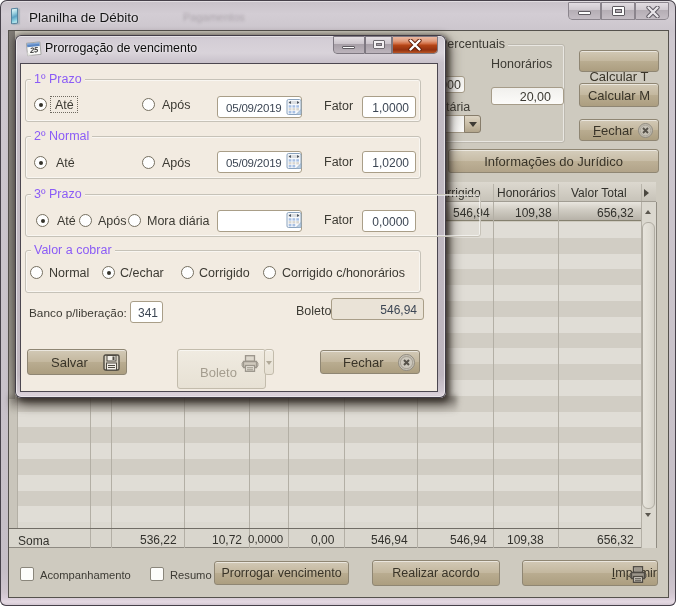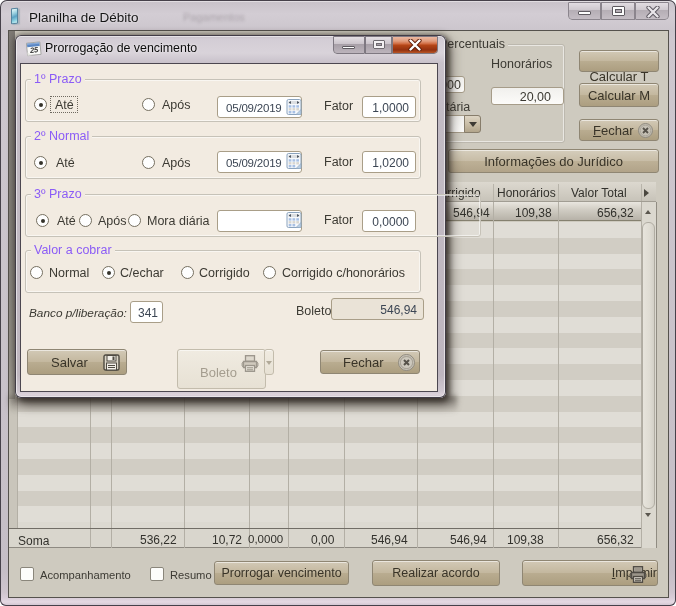--- a/index.html
+++ b/index.html
@@ -341,21 +341,21 @@
   <div class="lbl" style="left:49px; top:266px;">Normal</div>
   <div class="radio" style="left:102px; top:266px;">
     <div class="dot"></div>
   </div>
   <div class="lbl" style="left:120px; top:266px;">C/echar</div>
   <div class="radio" style="left:181px; top:266px;"></div>
   <div class="lbl" style="left:199px; top:266px;">Corrigido</div>
   <div class="radio" style="left:263px; top:266px;"></div>
   <div class="lbl" style="left:282px; top:266px;">Corrigido c/honorários</div>
 
-  <div class="lbl" style="left:29px; top:306px; font-size:11.8px;font-style:italic;">Banco p/liberação:</div>
+  <div class="lbl" style="left:29px; top:306px; font-size:11.8px;">Banco p/liberação:</div>
   <div class="field fieldr" style="left:130px; top:301px; width:33px; height:22px; padding:4px 4px 0 0;">341</div>
   <div class="lbl" style="left:296px; top:304px;">Boleto</div>
   <div class="field fieldr" style="left:331px; top:298px; width:93px; height:22px; padding:4px 6px 0 0; background:#eae3d7;">546,94</div>
 
   <div class="btn" style="left:27px; top:349px; width:100px; height:26px; padding-top:5px; text-align:left;"><span style="margin-left:23px;">Salvar</span>
     <svg width="17" height="17" viewBox="0 0 17 17" style="position:absolute; right:6px; top:4px;">
       <rect x="1" y="1" width="15" height="15" rx="1.5" fill="#dbd5c7" stroke="#4f4b42" stroke-width="1.4"></rect>
       <rect x="4" y="1.5" width="9" height="5.5" fill="#f2efe8" stroke="#4f4b42" stroke-width="1"></rect>
       <rect x="9.5" y="2.5" width="2" height="3.5" fill="#4f4b42"></rect>
       <rect x="3.5" y="9" width="10" height="7" fill="#f2efe8" stroke="#4f4b42" stroke-width="1"></rect>

